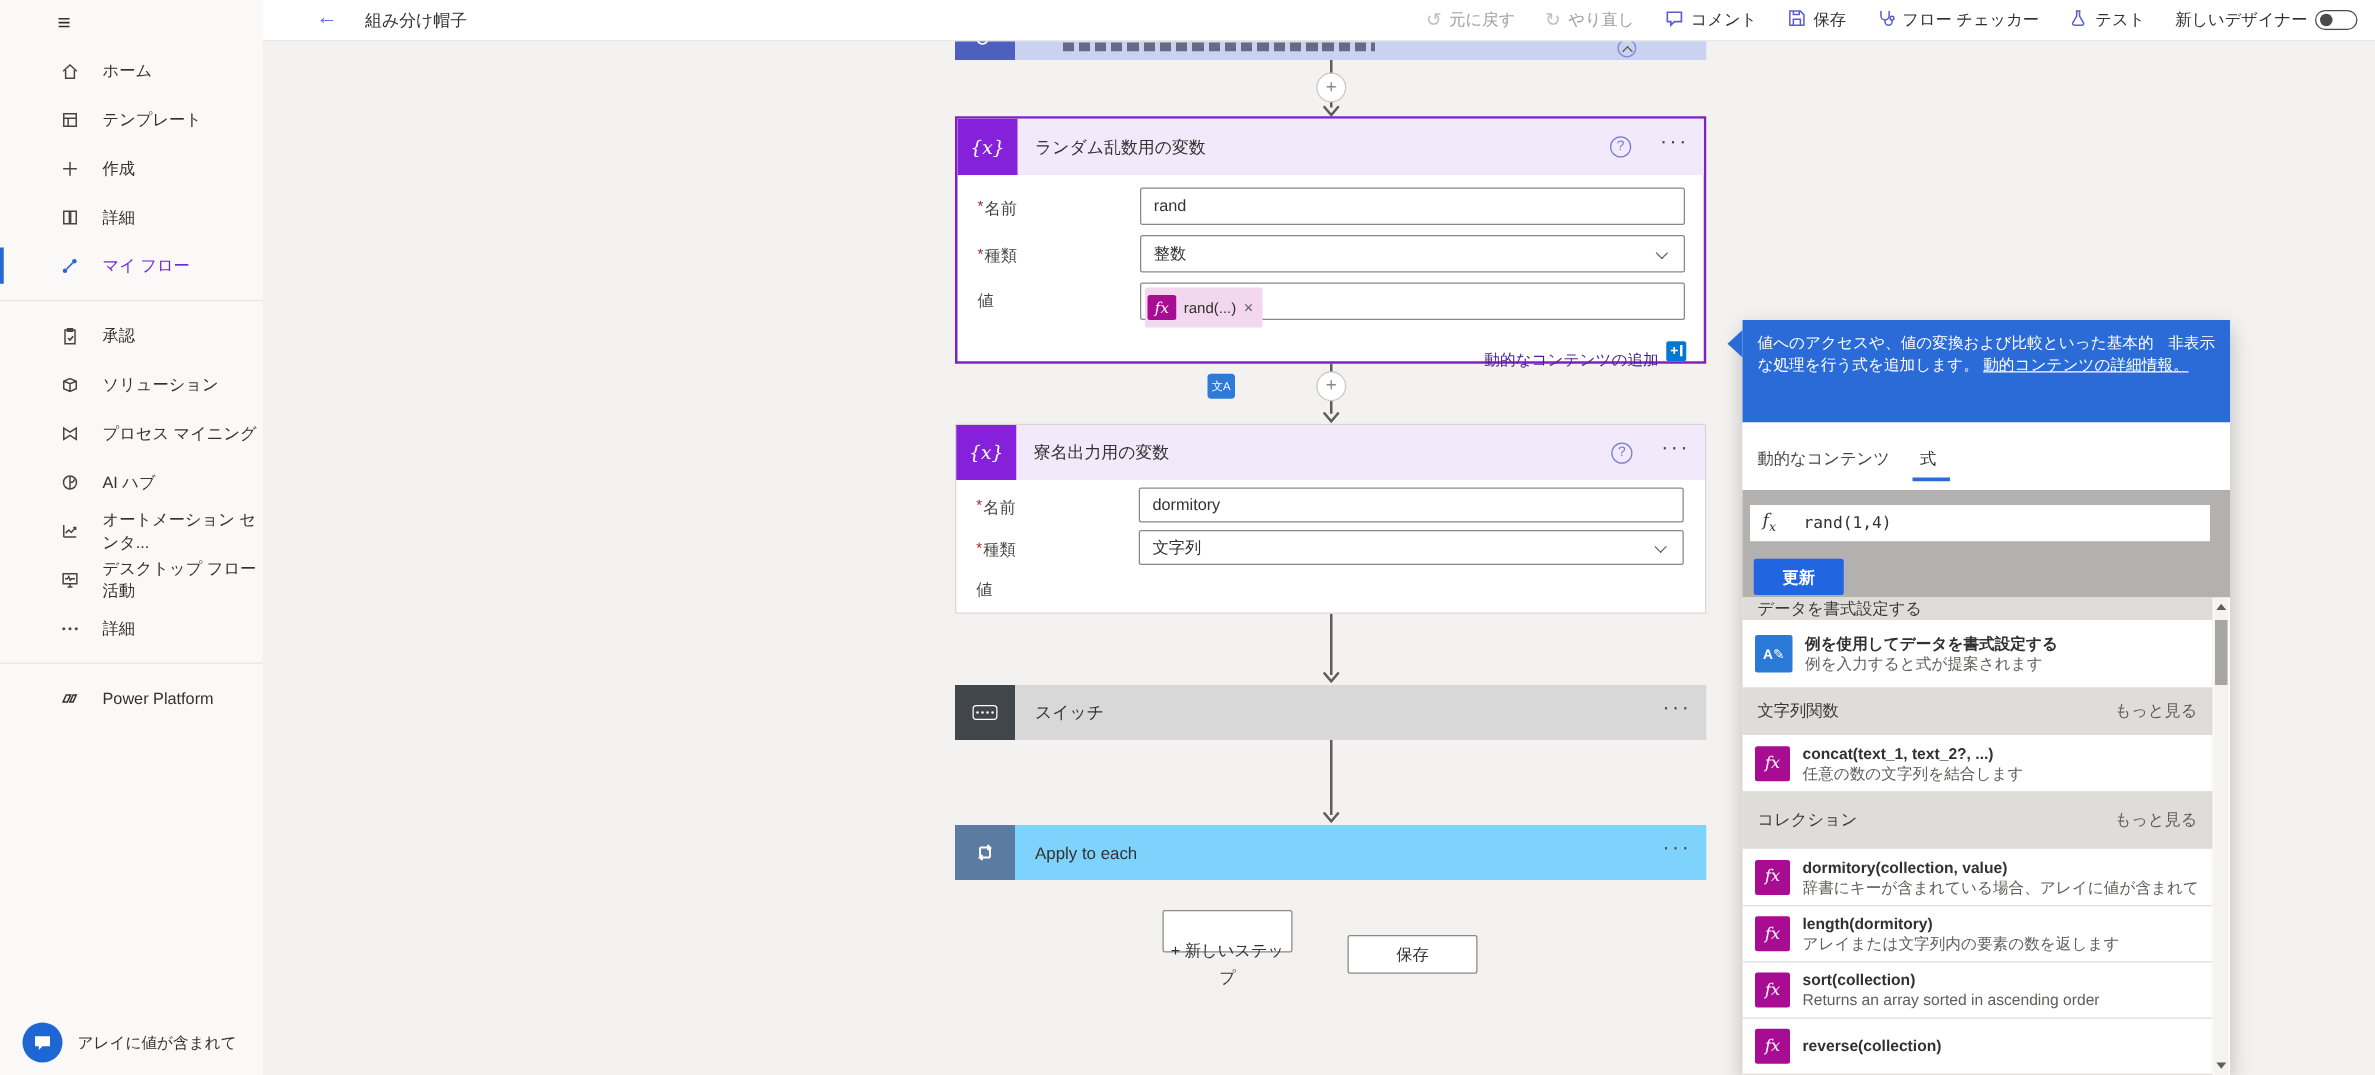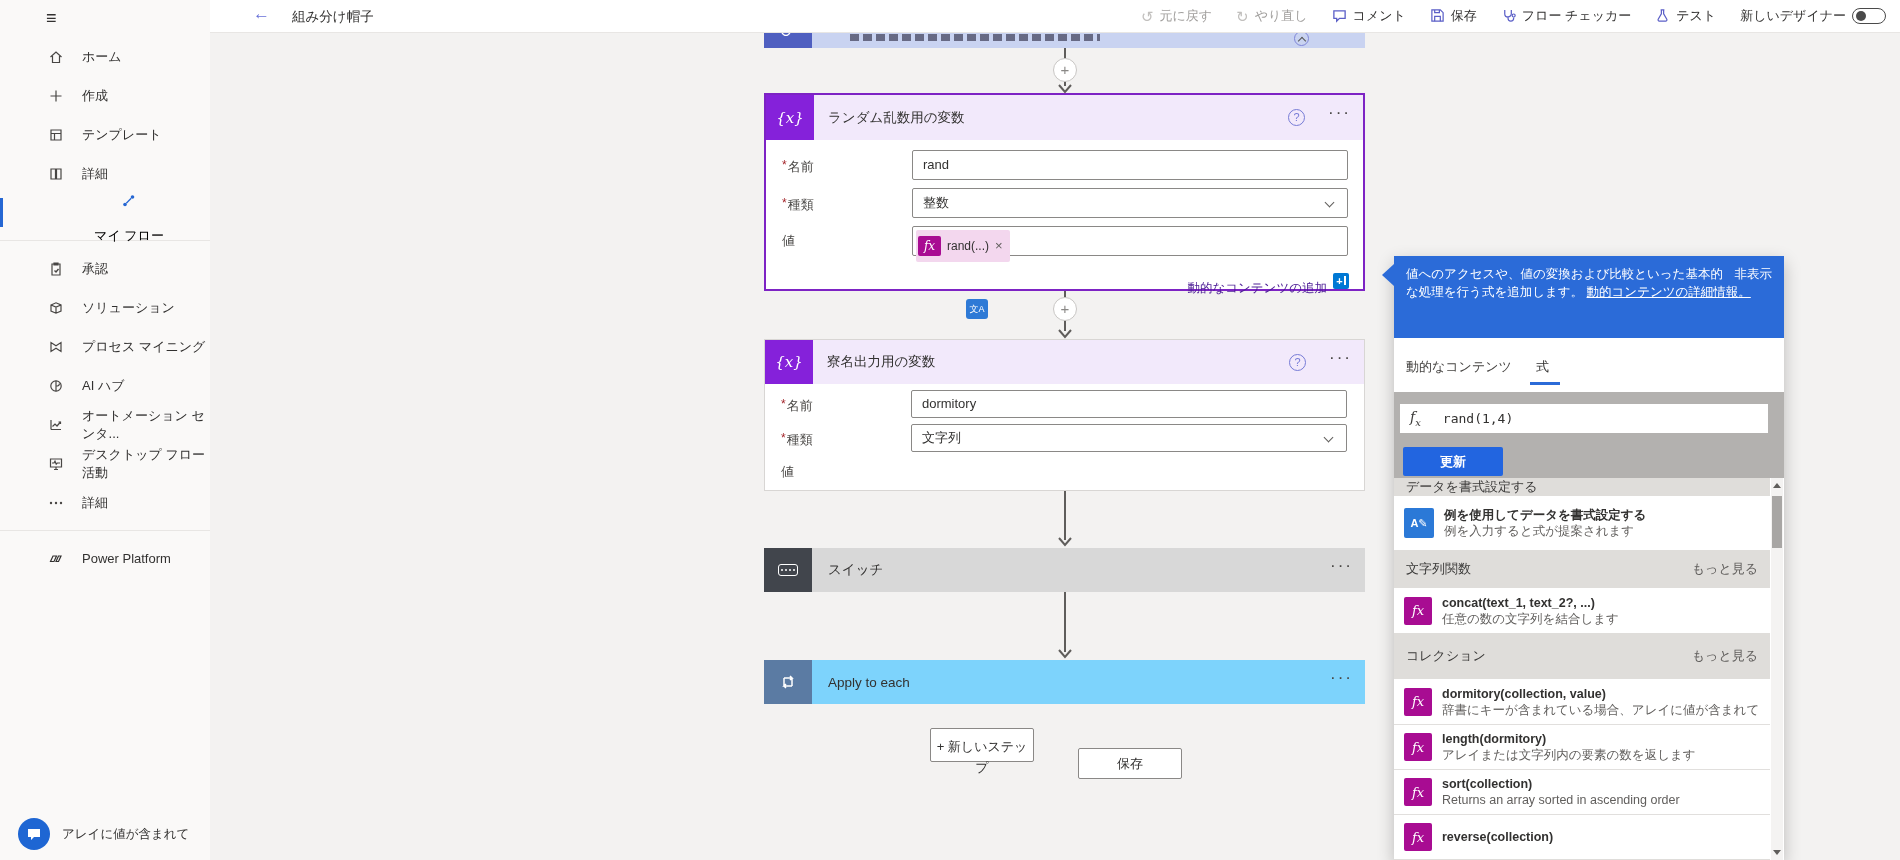--- a/index.html
+++ b/index.html
@@ -17,21 +17,21 @@
   .uicon { font-size:15px; color:#5b5fc7; line-height:1; }
   .toggle { width:34px; height:16px; border:1px solid #4a4a4a; border-radius:9px; position:relative; cursor:pointer; background:#fff; }
   .toggle .knob { position:absolute; left:3px; top:2px; width:10px; height:10px; border-radius:50%; background:#4a4a4a; }
 
   
   .sidebar { position:absolute; left:0; top:0; width:210px; height:860px; background:#faf9f8; z-index:6; }
   .hamburger { position:absolute; left:46px; top:8px; font-size:18px; color:#323130; cursor:pointer; }
   .nav { position:absolute; left:0; top:37px; width:100%; }
   .nav-item { height:39px; display:flex; align-items:center; gap:18px; padding-left:48px; font-size:13px; color:#323130; cursor:pointer; position:relative; }
   .nav-item svg { flex:0 0 16px; }
-  .nav-item.selected { color:#000000;flex-direction:column; }
+  .nav-item.selected { color:#6d28d9; }
   .nav-item.selected::before { content:""; position:absolute; left:0; top:5px; width:3px; height:29px; background:#2567d3; }
   .nav-sep { height:1px; background:#e8e6e4; margin:8px 0; }
   .chat-fab { position:absolute; left:18px; top:818px; width:32px; height:32px; border-radius:50%; background:#1e66d3; display:flex; align-items:center; justify-content:center; cursor:pointer; }
   .chat-label { position:absolute; left:62px; top:826px; font-size:12.5px; color:#323130; }
 
   
   .vline { position:absolute; width:2px; background:#5f5d5b; left:1064px; }
   .pluscircle { position:absolute; left:1053px; width:24px; height:24px; border-radius:50%; background:#fff; border:1px solid #c8c6c4; color:#8a8886; font-size:15px; line-height:22px; text-align:center; cursor:pointer; z-index:2; }
   .ahead { position:absolute; left:1057px; z-index:2; }
   .translate-badge { position:absolute; left:966px; top:299px; width:22px; height:20px; background:#2e7ad6; border-radius:3px; color:#fff; font-size:9px; display:flex; align-items:center; justify-content:center; cursor:pointer; z-index:2; }
@@ -83,21 +83,21 @@
   .tabs { position:absolute; left:0; top:82px; width:100%; height:54px; background:#fff; }
   .tab { position:absolute; top:20px; font-size:13px; cursor:pointer; }
   .tab.t1 { left:12px; color:#484644; }
   .tab.t2 { left:142px; color:#323130; }
   .tab-underline { position:absolute; left:136px; top:44px; width:30px; height:3px; background:#2b6bd8; }
   .expr-area { position:absolute; left:0; top:136px; width:100%; height:86px; background:#b3b1af; }
   .expr-input { position:absolute; left:6px; top:12px; width:368px; height:29px; background:#fff; display:flex; align-items:center; cursor:text; }
   .fxi { font-family:"DejaVu Serif",serif; font-style:italic; font-size:14px; color:#3b3a39; margin:0 0 0 10px; }
   .fxi sub { font-size:10px; }
   .expr-text { font-family:"DejaVu Sans Mono",monospace; font-size:13px; color:#323130; margin-left:22px; }
-  .update-btn { position:absolute; left:9px; top:55px; width:100px; height:29px; background:#2265e0; color:#fff; font-size:13px; font-weight:bold; border:none; border-radius:2px; cursor:pointer; }
+  .update-btn { position:absolute; left:9px; top:55px; width:72px; height:29px; background:#2265e0; color:#fff; font-size:13px; font-weight:bold; border:none; border-radius:2px; cursor:pointer; }
   .plist { position:absolute; left:0; top:222px; width:376px; height:382px; overflow:hidden; background:#dfddda; }
   .pband { display:flex; align-items:center; justify-content:space-between; padding:0 12px; background:#dfddda; color:#3b3a39; font-size:13px; }
   .more-link { color:#605e5c; font-size:13px; cursor:pointer; }
   .prow { background:#fff; display:flex; align-items:center; gap:10px; padding:0 10px; cursor:pointer; }
   .prow + .prow { border-top:1px solid #e1dfdd; }
   .prow .fxsq { flex:0 0 28px; width:28px; height:28px; background:#a80c92; color:#fff; border-radius:2px; font-family:"DejaVu Serif",serif; font-style:italic; font-size:13px; display:flex; align-items:center; justify-content:center; }
   .prow .bluesq { flex:0 0 30px; width:30px; height:30px; background:#2b79d7; color:#fff; border-radius:2px; font-size:11px; font-weight:bold; display:flex; align-items:center; justify-content:center; }
   .rtitle { font-size:12.5px; font-weight:bold; color:#323130; line-height:16px; }
   .rsub { font-size:12.5px; color:#605e5c; line-height:16px; white-space:nowrap; overflow:hidden; }
   .pscroll { position:absolute; right:1px; top:222px; width:12px; height:382px; background:#f4f3f2; cursor:pointer; }
@@ -161,29 +161,29 @@
     <span class="hamburger">≡</span>
     <div class="nav">
       <div class="nav-item">
         <svg width="16" height="16" viewBox="0 0 16 16" fill="none" stroke="#484644" stroke-width="1.2">
             <path d="M2.5 8 8 3l5.5 5M4.5 7v6.5h7V7"></path>
           </svg>
         <span>ホーム</span>
       </div>
       <div class="nav-item">
         <svg width="16" height="16" viewBox="0 0 16 16" fill="none" stroke="#484644" stroke-width="1.2">
+            <path d="M3 3h10v10H3zM3 6.5h10M6.5 6.5V13"></path>
+          </svg>
+        <span>テンプレート</span>
+      </div>
+      <div class="nav-item">
+        <svg width="16" height="16" viewBox="0 0 16 16" fill="none" stroke="#484644" stroke-width="1.2">
             <path d="M8 2.5v11M2.5 8h11"></path>
           </svg>
         <span>作成</span>
-      </div>
-      <div class="nav-item">
-        <svg width="16" height="16" viewBox="0 0 16 16" fill="none" stroke="#484644" stroke-width="1.2">
-            <path d="M3 3h10v10H3zM3 6.5h10M6.5 6.5V13"></path>
-          </svg>
-        <span>テンプレート</span>
       </div>
       <div class="nav-item">
         <svg width="16" height="16" viewBox="0 0 16 16" fill="none" stroke="#484644" stroke-width="1.2">
             <path d="M3 3h4.5v10H3zM8.5 3H13v10H8.5z"></path>
           </svg>
         <span>詳細</span>
       </div>
       <div class="nav-item selected">
         <svg width="16" height="16" viewBox="0 0 16 16">
             <circle cx="4" cy="11.5" r="1.8" fill="#2567d3"></circle>
@@ -361,21 +361,21 @@
   <div class="bar-card" style="top:660px;background:#7dd3fc;">
     <span class="chip" style="background:#5b7ba3;">
       <svg width="18" height="18" viewBox="0 0 18 18" fill="none" stroke="#fff" stroke-width="1.5">
           <path d="M5 5h8l-2-2m2 2-2 2M13 13H5l2-2m-2 2 2 2M5 5v8M13 5v8"></path>
         </svg>
     </span>
     <span class="card-title">Apply to each</span>
     <span class="dots" style="top:8px;">···</span>
   </div>
 
-  <div class="canvas-btn" style="left:930px;top:728px;width:104px;height:34px;line-height:21px;padding-top:7px;overflow:visible;">+ 新しいステップ</div>
+  <div class="canvas-btn" style="left:930px;top:728px;width:104px;height:34px;line-height:21px;padding-top:21px;overflow:visible;">+ 新しいステップ</div>
   <div class="canvas-btn" style="left:1078px;top:748px;width:104px;height:31px;line-height:29px;">保存</div>
 
   <div class="panel">
     <div class="beak"></div>
     <div class="callout">
       <span class="hide-link">非表示</span>
       <span>値へのアクセスや、値の変換および比較といった基本的な処理を行う式を追加します。</span>
       <a>動的コンテンツの詳細情報。</a>
     </div>
     <div class="tabs">

